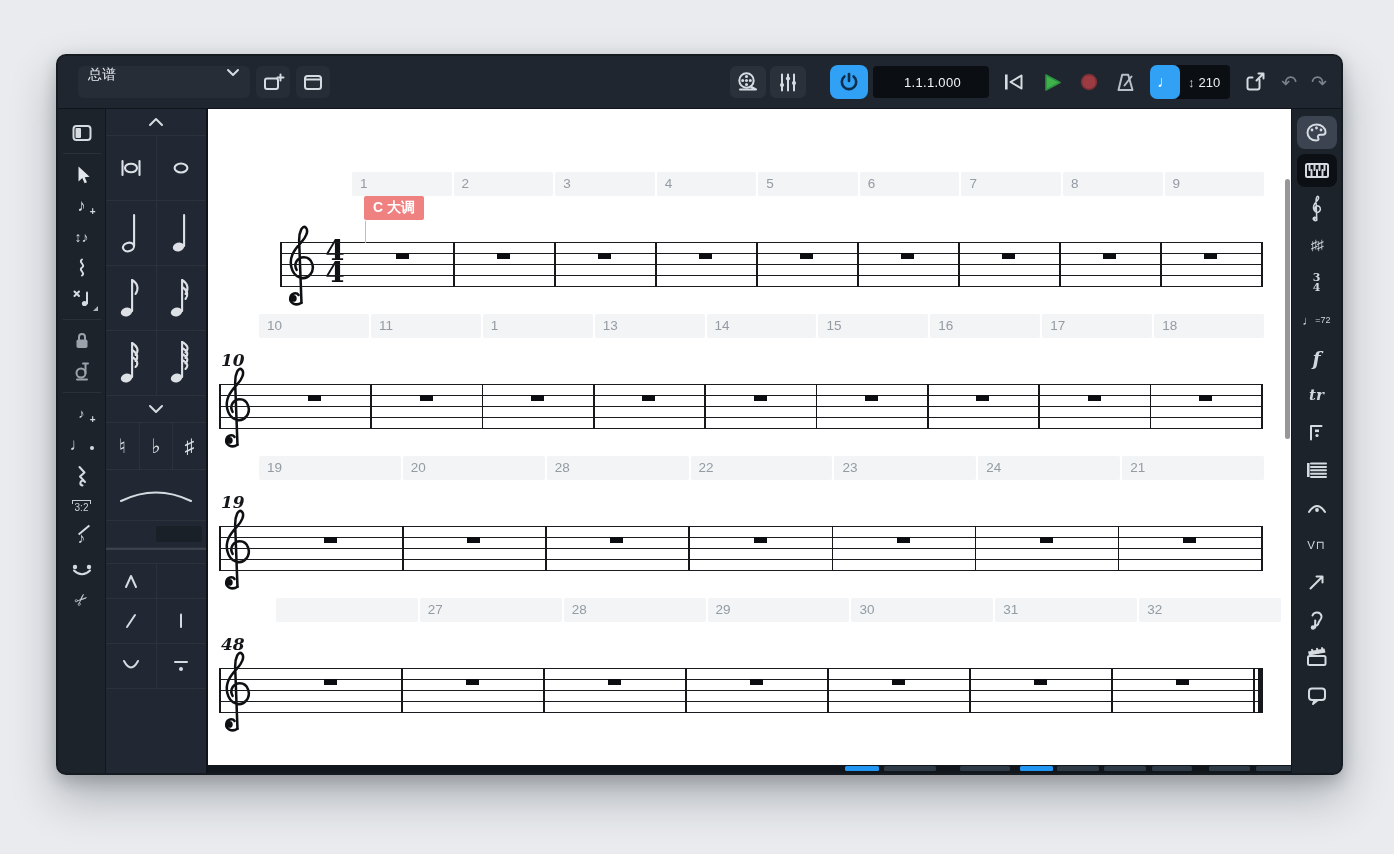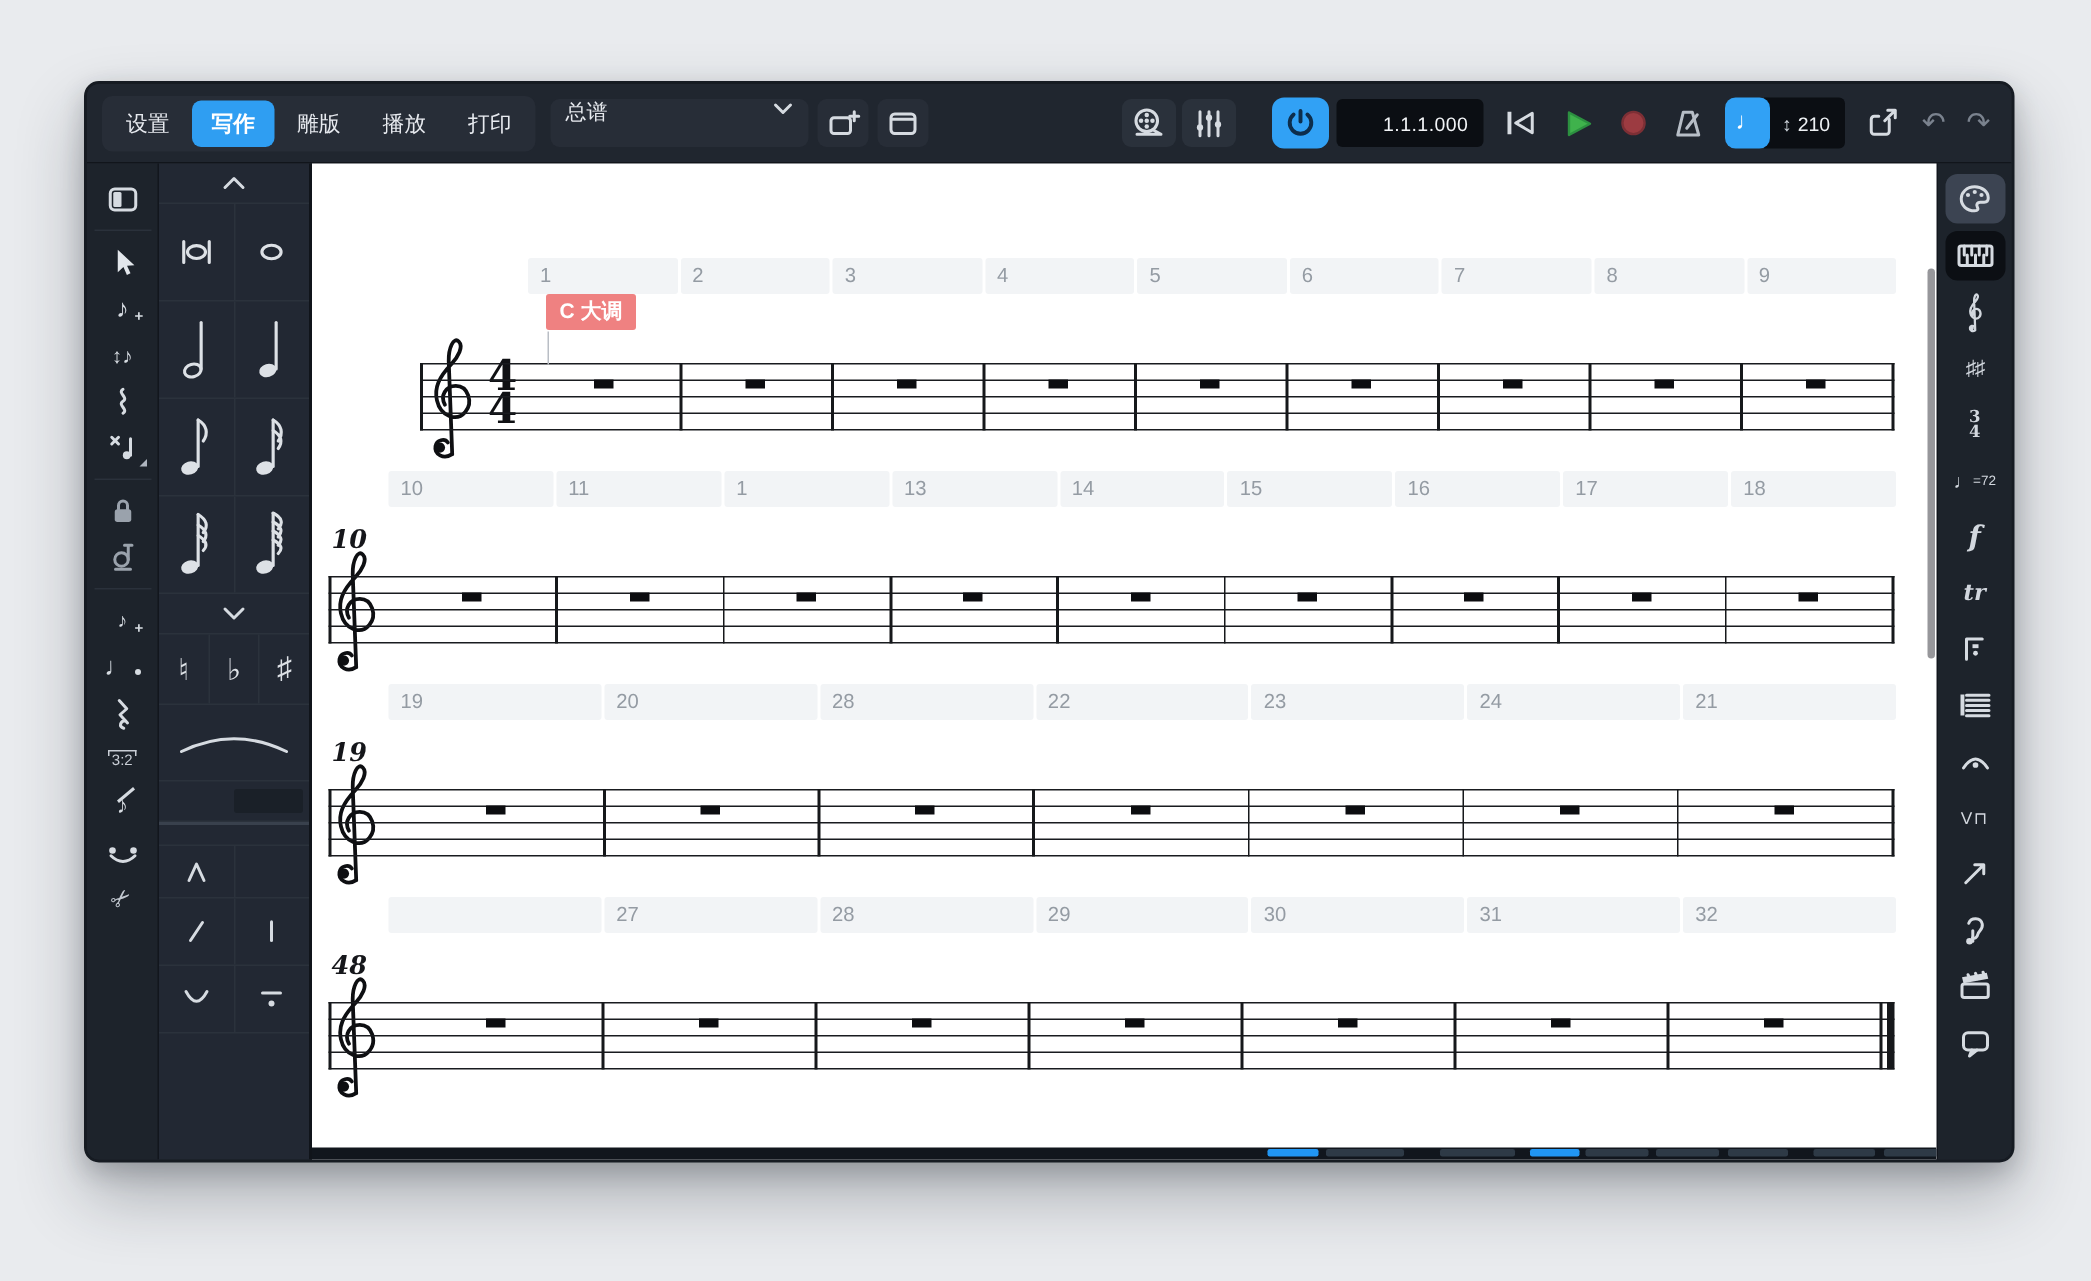--- a/index.html
+++ b/index.html
@@ -15,21 +15,21 @@
   .dropdown{margin-left:10px;width:152px;height:32px;background:#272d37;border-radius:6px;display:flex;
     padding:0 10px;color:#e7eaef;font-size:14px;}
   .dropdown svg{margin-left:auto;}
   .sqbtn{width:34px;height:32px;background:#272d37;border-radius:6px;display:flex;align-items:center;
     justify-content:center;margin-left:6px;}
   .rightcluster{margin-left:auto;display:flex;align-items:center;}
   .miniicon{width:36px;height:32px;background:#2a313b;border-radius:6px;display:flex;align-items:center;justify-content:center;}
   .powerbtn{width:38px;height:34px;background:#31a1f5;border-radius:8px;display:flex;align-items:center;
     justify-content:center;margin-left:24px;}
   .timepill{margin-left:5px;width:88px;height:32px;background:#0b0e13;border-radius:4px;color:#f2f4f7;
-    font-size:13px;display:flex;align-items:center;justify-content:flex-end;padding-right:10px;letter-spacing:.3px;}
+    font-size:13px;display:flex;align-items:center;justify-content:flex-end;padding-right:28px;letter-spacing:.3px;}
   .transport{display:flex;align-items:center;gap:15px;margin-left:13px;}
   .tempowidget{display:flex;align-items:stretch;margin-left:13px;height:34px;}
   .tempnote{width:30px;background:#31a1f5;border-radius:7px;display:flex;align-items:center;justify-content:center;
     color:#fff;font-size:16px;z-index:1;}
   .temppill{background:#0b0e13;border-radius:0 4px 4px 0;margin-left:-4px;display:flex;align-items:center;
     padding:0 10px 0 12px;color:#eef1f4;font-size:13px;gap:4px;}
   .ghosticon{color:#7a828e;font-size:19px;margin-left:14px;}
   
   .main{display:flex;height:664px;border-top:1px solid #11151b;}
   .lrail{width:47px;background:#1d232b;border-right:1px solid #12161d;display:flex;flex-direction:column;
@@ -102,27 +102,20 @@
   .sdf{fill:#9aa2ac;}
   .note-ic .s{stroke:#dde1e6;stroke-width:2.1;}
   .note-ic .sf{fill:#dde1e6;}
 </style>
 </head>
 <body>
 
 <div class="app">
 
   <div class="topbar">
-    <div class="tabgroup">
-      <div class="tab">设置</div>
-      <div class="tab active">写作</div>
-      <div class="tab">雕版</div>
-      <div class="tab">播放</div>
-      <div class="tab">打印</div>
-    </div>
     <div class="dropdown">
       <span>总谱</span>
       <svg width="14" height="12" viewBox="0 0 14 12">
           <polyline class="s" points="2,4 7,9 12,4"></polyline>
         </svg>
     </div>
     <div class="sqbtn">
       <svg width="23" height="21" viewBox="0 0 23 21">
         <rect class="s" x="3" y="6.5" width="13" height="10.5" rx="2"></rect>
           <path class="s" d="M18.5 2.5 v6 M15.5 5.5 h6"></path>
@@ -540,21 +533,21 @@
           <div class="sbar" style="left: 1042.4px;"></div>
           <div class="srest" style="left: 105.071px;"></div>
           <div class="srest" style="left: 248.214px;"></div>
           <div class="srest" style="left: 391.357px;"></div>
           <div class="srest" style="left: 534.5px;"></div>
           <div class="srest" style="left: 677.643px;"></div>
           <div class="srest" style="left: 820.786px;"></div>
           <div class="srest" style="left: 963.929px;"></div>
         </div>
 
-      <div class="striprow" style="left:51px;top:489px;width:1005px">
+      <div class="striprow" style="left:68px;top:489px;width:1005px">
         <div class="strip"></div>
         <div class="strip">27</div>
         <div class="strip">28</div>
         <div class="strip">29</div>
         <div class="strip">30</div>
         <div class="strip">31</div>
         <div class="strip">32</div>
       </div>
       <div class="syslabel" style="left:13px;top:525px">48</div>
       <div class="staff" style="left:11px;top:559px;width:1044px">

